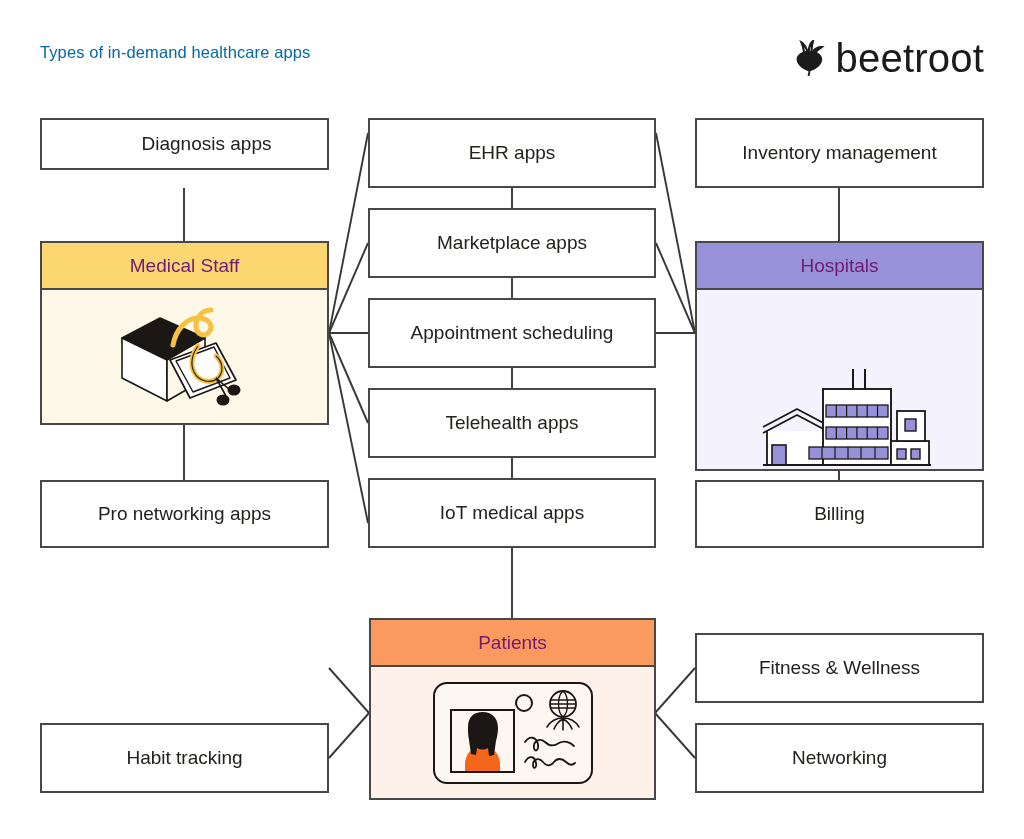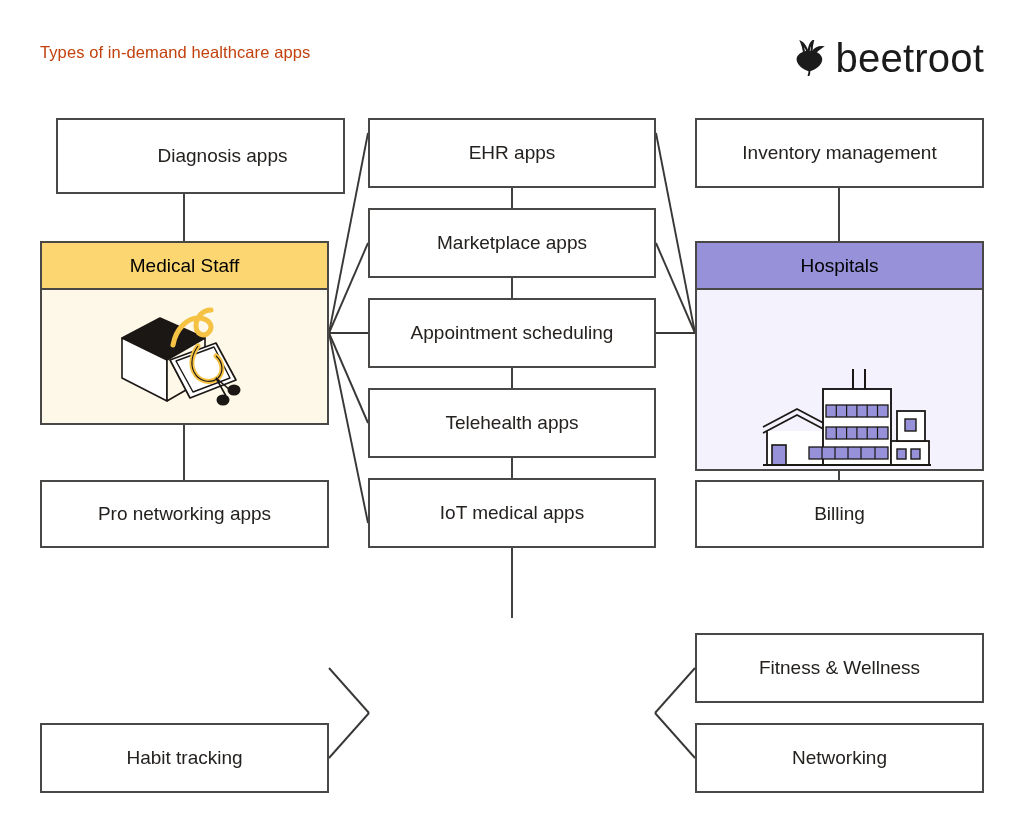--- a/index.html
+++ b/index.html
@@ -19,21 +19,21 @@
     position: absolute;
     left: 0; top: 0;
     width: 1024px;
     height: 839px;
   }
   .title {
     position: absolute;
     left: 40px;
     top: 43px;
     font-size: 16.5px;
-    color: #c2410c;
+    color: #0369a1;
     letter-spacing: 0.1px;
     white-space: nowrap;
   }
   .brand {
     position: absolute;
     right: 40px;
     top: 38px;
     display: flex;
     align-items: center;
     gap: 9px;
@@ -82,21 +82,21 @@
   }
   .entity .head {
     box-sizing: border-box;
     height: 47px;
     flex: 0 0 47px;
     display: flex;
     align-items: center;
     justify-content: center;
     border-bottom: 2px solid #4a4846;
     font-size: 19px;
-    color: #000000;
+    color: #701a75;
   }
   .entity .body {
     flex: 1 1 auto;
     display: flex;
     align-items: center;
     justify-content: center;
   }
 
   #medical-staff .head { background: #fcd670; }
   #medical-staff .body { background: #fdf8e7; }
@@ -151,21 +151,21 @@
       <line x1="656" y1="333" x2="695" y2="333"></line>
 
       <line x1="329" y1="668" x2="369" y2="713"></line>
       <line x1="329" y1="758" x2="369" y2="713"></line>
 
       <line x1="695" y1="668" x2="655" y2="713"></line>
       <line x1="695" y1="758" x2="655" y2="713"></line>
     </g>
   </svg>
 
-  <div class="node" id="diagnosis-apps" style="left:56px; top:118px; width:289px; height:76px;padding-left:44px;">
+  <div class="node" id="diagnosis-apps" style="left:40px; top:118px; width:289px; height:52px;padding-left:44px;">
     <div class="label">Diagnosis apps</div>
   </div>
 
   <div class="entity" id="medical-staff" style="left:40px; top:241px; width:289px; height:184px;">
     <div class="head">Medical Staff</div>
     <div class="body">
       <svg width="150" height="118" viewBox="0 0 150 118">
 
         <path d="M12 40 L50 20 L95 40 L57 62 Z" fill="#1a1715" stroke="#1a1715" stroke-width="1.6" stroke-linejoin="round"></path>
         <path d="M12 40 L12 80 L57 103 L57 62 Z" fill="#ffffff" stroke="#1a1715" stroke-width="1.6" stroke-linejoin="round"></path>
@@ -206,20 +206,43 @@
   </div>
 
   <div class="node" id="telehealth-apps" style="left:368px; top:388px; width:288px; height:70px;">
     <div class="label">Telehealth apps</div>
   </div>
 
   <div class="node" id="iot-medical-apps" style="left:368px; top:478px; width:288px; height:70px;">
     <div class="label">IoT medical apps</div>
   </div>
 
+  <div class="entity" id="patients" style="left:369px; top:618px; width:287px; height:182px;">
+    <div class="head">Patients</div>
+    <div class="body">
+      <svg width="180" height="118" viewBox="0 0 180 118">
+        <rect x="11" y="9" width="158" height="100" rx="13" ry="13" fill="#fdf7f2" stroke="#1a1715" stroke-width="2"></rect>
+
+        <rect x="28" y="36" width="63" height="62" fill="#fdf7f2" stroke="#1a1715" stroke-width="2"></rect>
+        <path d="M42 88 C44 77 51 72 59.5 72 C68 72 75 77 77 88 L77 97 L42 97 Z" fill="#f4661a"></path>
+        <path d="M45 53 C45 43 51 38 59.5 38 C69 38 75 44 75 54 C75 59 74 63 73 67 L71 81 L66 82 L65 74 C61 76 58 76 54 74 L53 81 L48 80 L46 66 C45 62 45 57 45 53 Z" fill="#1a1715"></path>
+        <path d="M55 58 C58 56 61 57 62 60" fill="none" stroke="#1a1715" stroke-width="1.6" stroke-linecap="round"></path>
+        <path d="M62 66 L60.5 70 L63.5 70.5" fill="none" stroke="#1a1715" stroke-width="1.5" stroke-linejoin="round"></path>
+
+        <circle cx="101" cy="29" r="8" fill="none" stroke="#1a1715" stroke-width="2"></circle>
+
+        <circle cx="140" cy="30" r="13" fill="none" stroke="#1a1715" stroke-width="1.8"></circle>
+        <path d="M140 17 C134 22 134 38 140 43 M140 17 C146 22 146 38 140 43 M127.5 26 L152.5 26 M127.5 34 L152.5 34 M127 30 L153 30" fill="none" stroke="#1a1715" stroke-width="1.4"></path>
+        <path d="M140 44 C133 44 127 48 124 53 M140 44 C147 44 153 48 156 53 M140 45 C136 47 133 50 131 55 M140 45 C144 47 147 50 149 55 M140 45 L140 56" fill="none" stroke="#1a1715" stroke-width="1.6" stroke-linecap="round"></path>
+
+        <path d="M102 68 C107 61 113 63 115 70 C116 76 112 79 111 74 C110 68 116 63 122 68 C126 72 130 73 136 69 C141 66 147 68 151 72" fill="none" stroke="#1a1715" stroke-width="1.8" stroke-linecap="round"></path>
+        <path d="M102 88 C106 81 112 82 113 89 C114 94 110 96 110 91 C110 85 116 83 120 88 C123 92 127 93 131 88 C134 84 139 84 143 88 C146 91 149 92 152 89" fill="none" stroke="#1a1715" stroke-width="1.8" stroke-linecap="round"></path>
+      </svg>
+    </div>
+  </div>
 
   <div class="node" id="inventory-management" style="left:695px; top:118px; width:289px; height:70px;">
     <div class="label">Inventory management</div>
   </div>
 
   <div class="entity" id="hospitals" style="left:695px; top:241px; width:289px; height:230px;">
     <div class="head">Hospitals</div>
     <div class="body" style="align-items:flex-end;">
       <svg width="190" height="104" viewBox="0 0 190 104">
 

